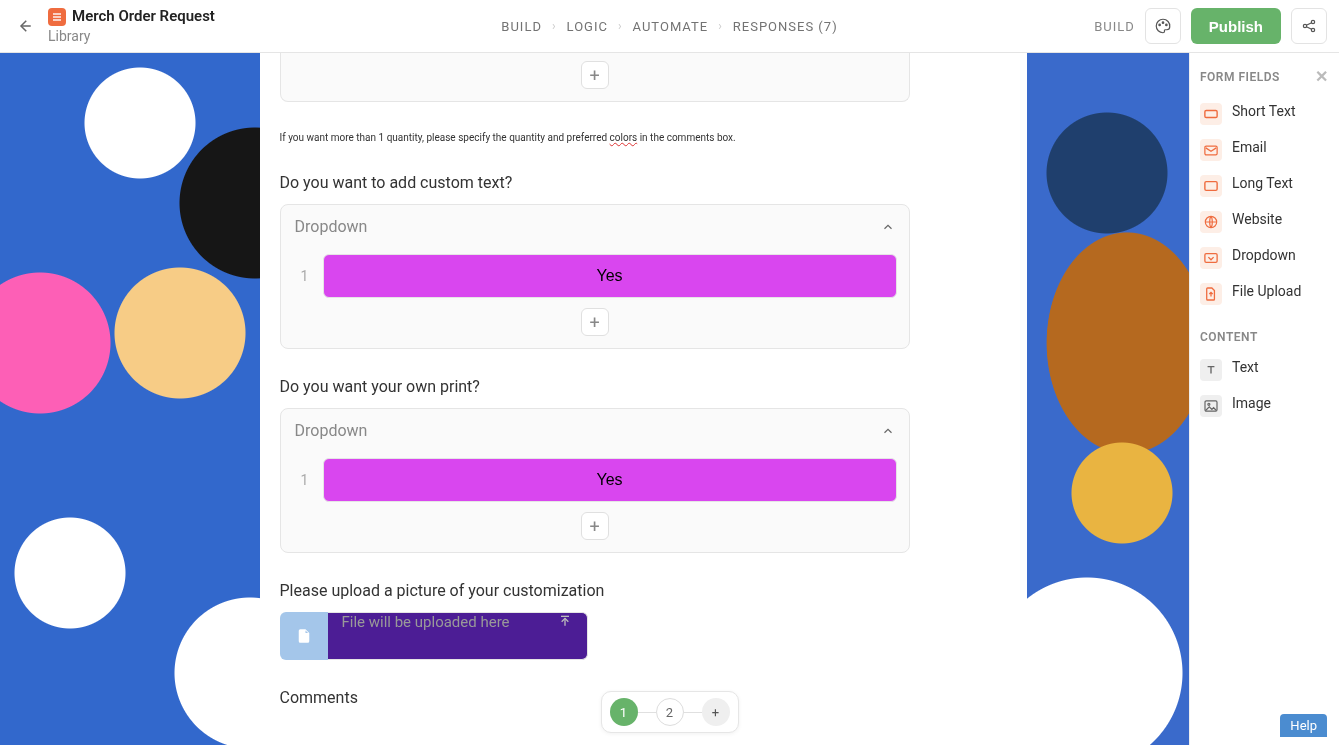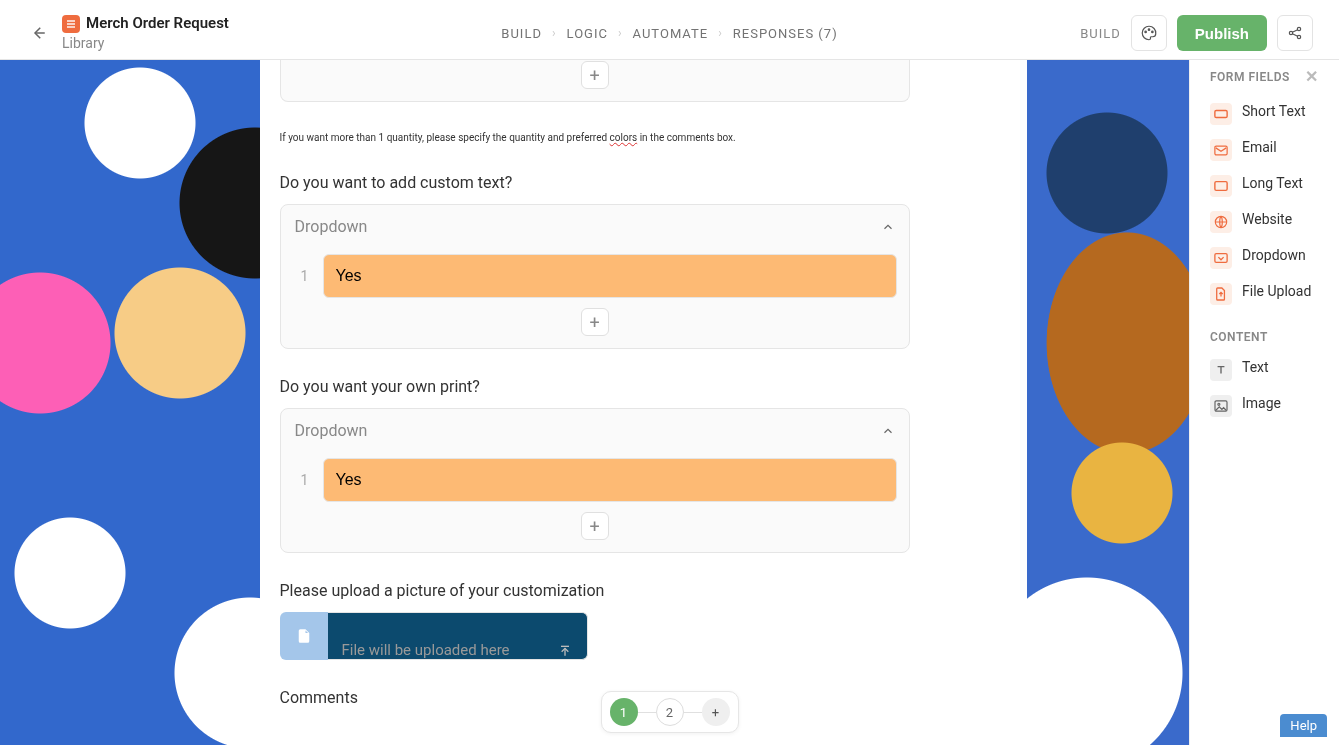--- a/index.html
+++ b/index.html
@@ -12,25 +12,24 @@
     height: 745px;
     overflow: hidden;
     position: relative;
   }
   
   .topbar {
     display: flex;
     align-items: center;
     height: 53px;
     border-bottom: 1px solid #e5e5e5;
-    padding: 0 26px;
+    padding: 0 12px;
     position: relative;
     background: #fff;
     z-index: 10;
-    margin-top: 7px;
   }
   .back-btn { width: 24px; height: 24px; display:flex; align-items:center; justify-content:center; color:#666; cursor:pointer; margin-right:12px;}
   .title-stack { display:flex; flex-direction:column; line-height:1.3; }
   .title-row { display:flex; align-items:center; gap:6px; }
   .form-icon { width:18px; height:18px; background:#ef6c3f; border-radius:4px; display:flex; align-items:center; justify-content:center; color:#fff; font-size:11px;}
   .form-title { font-weight:600; color:#222; font-size:15px;}
   .form-sub { color:#888; font-size:14px; }
   .nav { position:absolute; left:50%; transform:translateX(-50%); display:flex; align-items:center; gap:8px; letter-spacing:1px; color:#888; font-size:13px;}
   .nav-item { padding:4px 2px; cursor:pointer; color:#737373; text-transform:uppercase;}
   .nav-sep { color:#ccc; font-size:12px;}
@@ -68,32 +67,32 @@
   }
   .block { margin-bottom:28px; }
   .question-text { font-size:16px; color:#333; margin-bottom:12px; }
   .intro-text { font-size:10px; color:#333; line-height:1.5; }
   .underline-err { text-decoration: underline wavy #d33; text-decoration-skip-ink:none;}
   .dropdown-card { border:1px solid #e5e5e5; border-radius:8px; background:#fafafa; }
   .dropdown-head { display:flex; align-items:center; padding:12px 14px; color:#888; font-size:16px; }
   .dropdown-head .chev { margin-left:auto; color:#666; }
   .opt-row { display:flex; align-items:center; padding:6px 12px 0 12px; }
   .opt-row .num { width:24px; text-align:center; color:#aaa; font-size:14px; }
-  .opt-input { flex:1; margin-left:6px; height:44px; border:1px solid #e5e5e5; border-radius:6px; background:#fdba74; padding:0 12px; font-size:16px;}
+  .opt-input { flex:1; margin-left:6px; height:44px; border:1px solid #e5e5e5; border-radius:6px; background:#d946ef; padding:0 12px; font-size:16px;text-align:center;}
   .add-row { display:flex; justify-content:center; padding:10px 0 12px;}
   .add-btn { width:28px; height:28px; border:1px solid #e0e0e0; border-radius:6px; background:#fff; color:#888; font-size:18px; display:flex;align-items:center;justify-content:center;cursor:pointer;}
   .prev-card-bottom { border:1px solid #e5e5e5; border-top:none; border-radius:0 0 8px 8px; background:#fafafa; padding:8px 0 12px; display:flex; justify-content:center;}
 
   .upload-row { display:flex; align-items:center; }
   .upload-icon-box { width:48px; height:48px; background:#a4c6ea; border-radius:6px 0 0 6px; display:flex; align-items:center; justify-content:center; color:#fff;}
-  .upload-body { flex:0 0 260px; height:48px; border:1px solid #e5e5e5; border-left:none; border-radius:0 6px 6px 0; background:#0c4a6e; display:flex; align-items:flex-end; padding:0 14px; color:#999; font-size:15px;}
+  .upload-body { flex:0 0 260px; height:48px; border:1px solid #e5e5e5; border-left:none; border-radius:0 6px 6px 0; background:#4c1d95; display:flex; align-items:flex-start; padding:0 14px; color:#999; font-size:15px;}
   .upload-body .up-icon { margin-left:auto; color:#bbb;}
 
   
-  .sidepanel { position:absolute; top:53px; right:0; bottom:0; width:150px; border-left:1px solid #eee; background:#fff; padding:14px 20px; font-size:13px;}
+  .sidepanel { position:absolute; top:53px; right:0; bottom:0; width:150px; border-left:1px solid #eee; background:#fff; padding:14px 10px; font-size:13px;}
   .panel-head { display:flex; align-items:center; color:#888; font-size:12px; font-weight:600; letter-spacing:0.5px; margin-bottom:10px;}
   .panel-head .close { margin-left:auto; color:#bbb; cursor:pointer; font-size:16px;}
   .field-row { display:flex; align-items:flex-start; gap:10px; padding:7px 0; cursor:pointer;}
   .field-glyph { width:22px; height:22px; border-radius:4px; display:flex; align-items:center; justify-content:center; font-size:13px;}
   .orange-outline { background:#fdeee6; color:#ef6c3f; }
   .gray-outline { background:#efefef; color:#666; }
   .field-label { color:#333; font-size:14px;}
   .section-head { color:#888; font-size:12px; font-weight:600; letter-spacing:0.5px; margin:18px 0 8px;}
 
   

